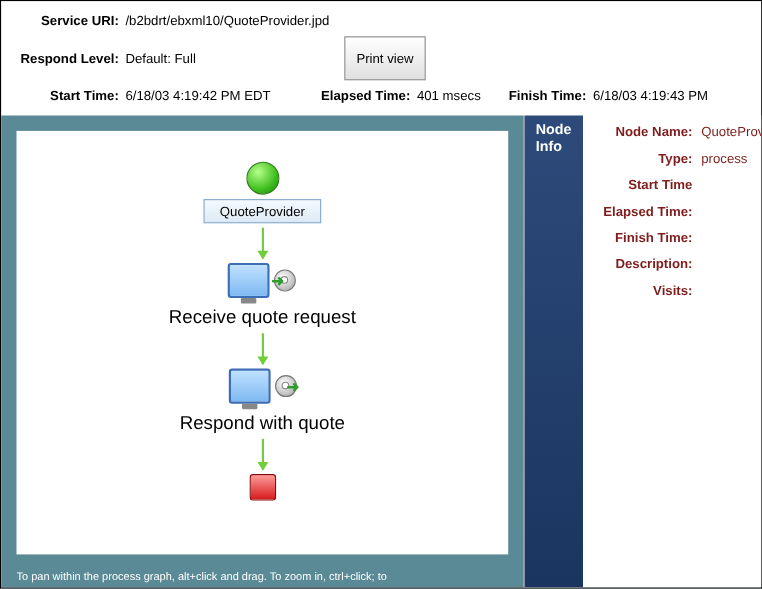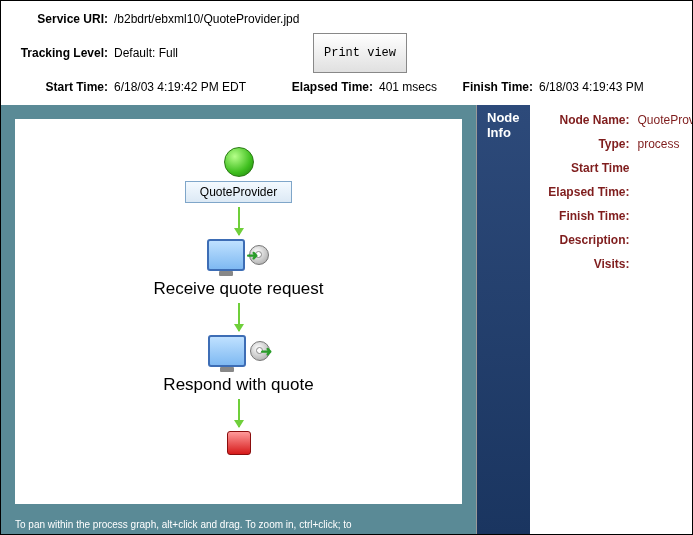--- a/index.html
+++ b/index.html
@@ -2,21 +2,21 @@
 <html><head>
 <meta charset="utf-8">
 <style>
 body{margin:0;font-family:Arial,Helvetica,sans-serif;font-size:12px;color:#000;background:#fff}
 .page{width:693px;height:535px;border:1px solid #000;box-sizing:border-box;position:relative;overflow:hidden}
 .header{padding:8px 12px 4px 12px}
 .hrow{display:flex;align-items:center;margin-bottom:4px;min-height:20px}
 .hlabel{font-weight:bold;text-align:right;display:inline-block;min-width:95px;margin-right:6px}
 .hval{display:inline-block}
 .hcell{display:flex;align-items:flex-start}
-.btn{background:linear-gradient(#fff,#e0e0e0);border:1px solid #888;padding:12px 10px;font-size:12px;cursor:pointer;font-family:Liberation Mono, monospace}
+.btn{background:linear-gradient(#fff,#e0e0e0);border:1px solid #888;padding:12px 10px;font-size:12px;cursor:pointer;font-family:Liberation Sans, sans-serif}
 .main{display:flex;position:absolute;top:104px;left:0;right:0;bottom:0}
 .graphpane{flex:0 0 475px;background:#5a8a96;padding:14px 14px 0 14px;position:relative;box-sizing:border-box}
 .canvas{background:#fff;width:100%;height:385px;position:relative}
 .hint{position:absolute;left:14px;right:0;bottom:4px;color:#fff;font-size:10px;white-space:nowrap;overflow:hidden}
 .sidepane{flex:1;background:#fff;display:flex;border-left:1px solid #999}
 .sidehdr{background:linear-gradient(#2d4a7a,#1a3560);color:#fff;font-weight:bold;padding:5px 10px;font-size:13px}
 .sidebody{padding:8px 10px;color:#7f1d1d}
 .srow{display:flex;margin-bottom:10px}
 .slabel{flex:0 0 90px;text-align:right;font-weight:bold;margin-right:8px}
 .sval{flex:1}
@@ -45,21 +45,21 @@
 
   <div class="header">
     <div class="hrow">
       <div class="hcell">
           <span class="hlabel">Service URI:</span>
           <span class="hval">/b2bdrt/ebxml10/QuoteProvider.jpd</span>
         </div>
     </div>
     <div class="hrow">
       <div class="hcell" style="flex:0 0 300px">
-          <span class="hlabel">Tracking Level:</span>
+          <span class="hlabel">Respond Level:</span>
           <span class="hval">Default: Full</span>
         </div>
       <button class="btn">Print view</button>
     </div>
     <div class="hrow">
       <div class="hcell" style="flex:0 0 270px">
           <span class="hlabel">Start Time:</span>
           <span class="hval">6/18/03 4:19:42 PM EDT</span>
         </div>
       <div class="hcell" style="flex:0 0 170px">

